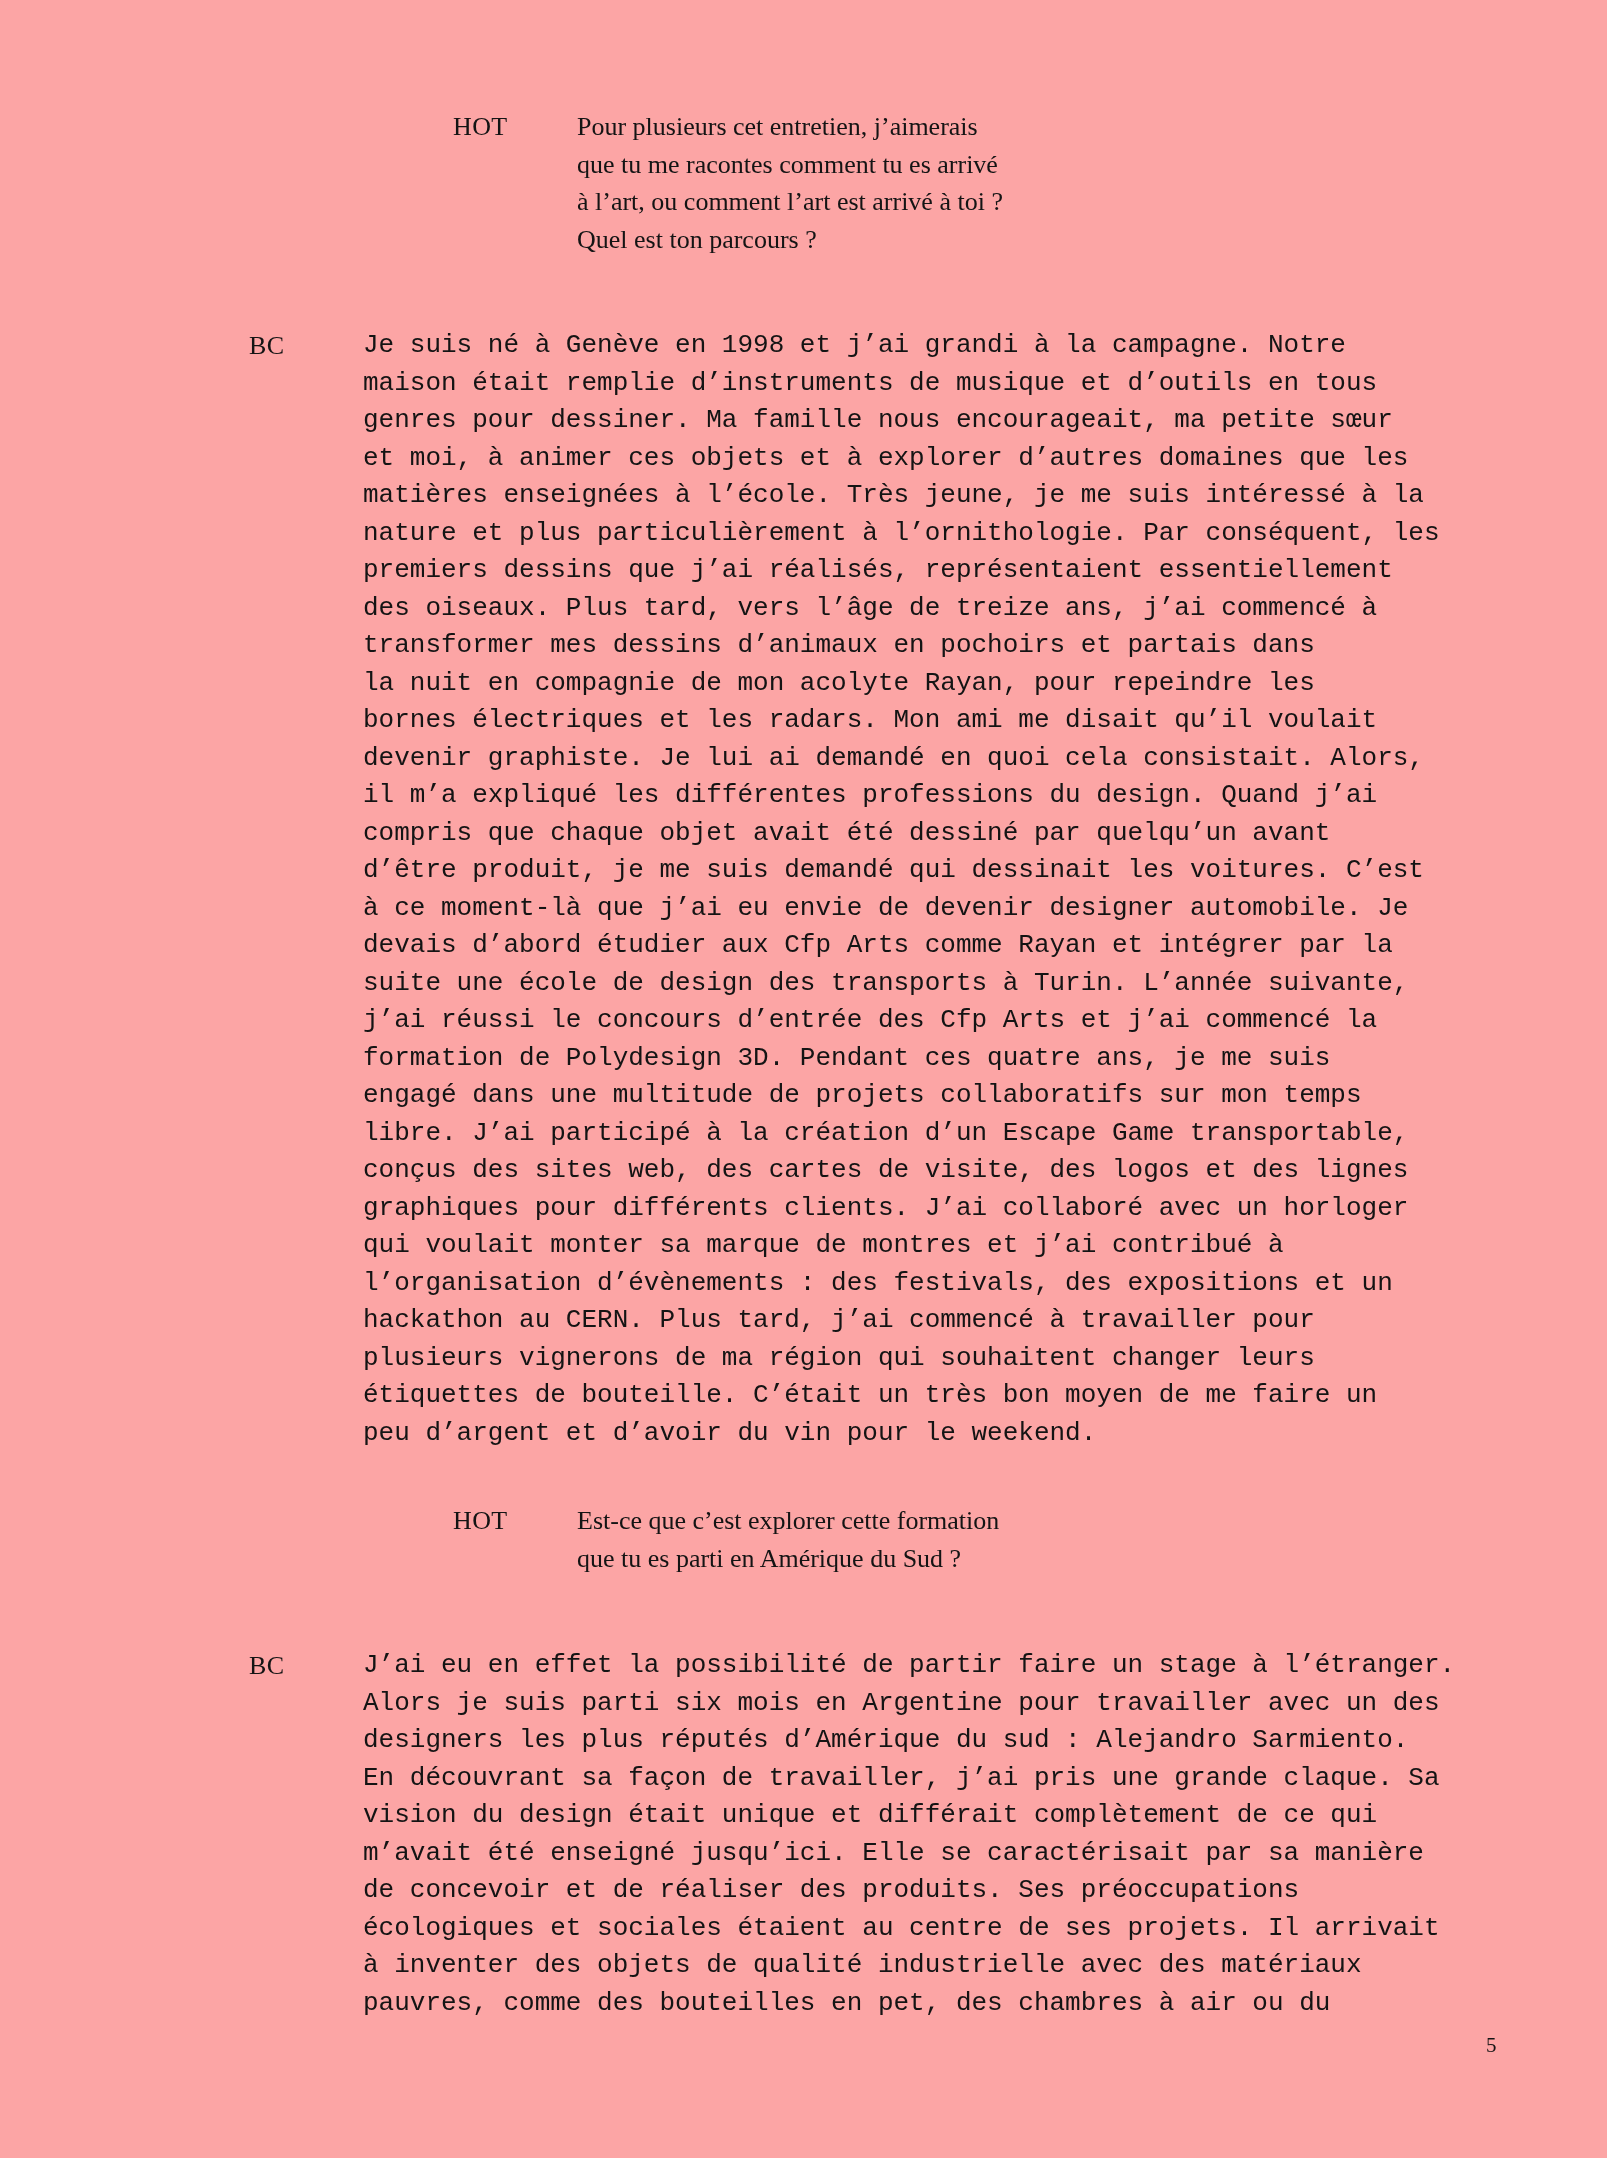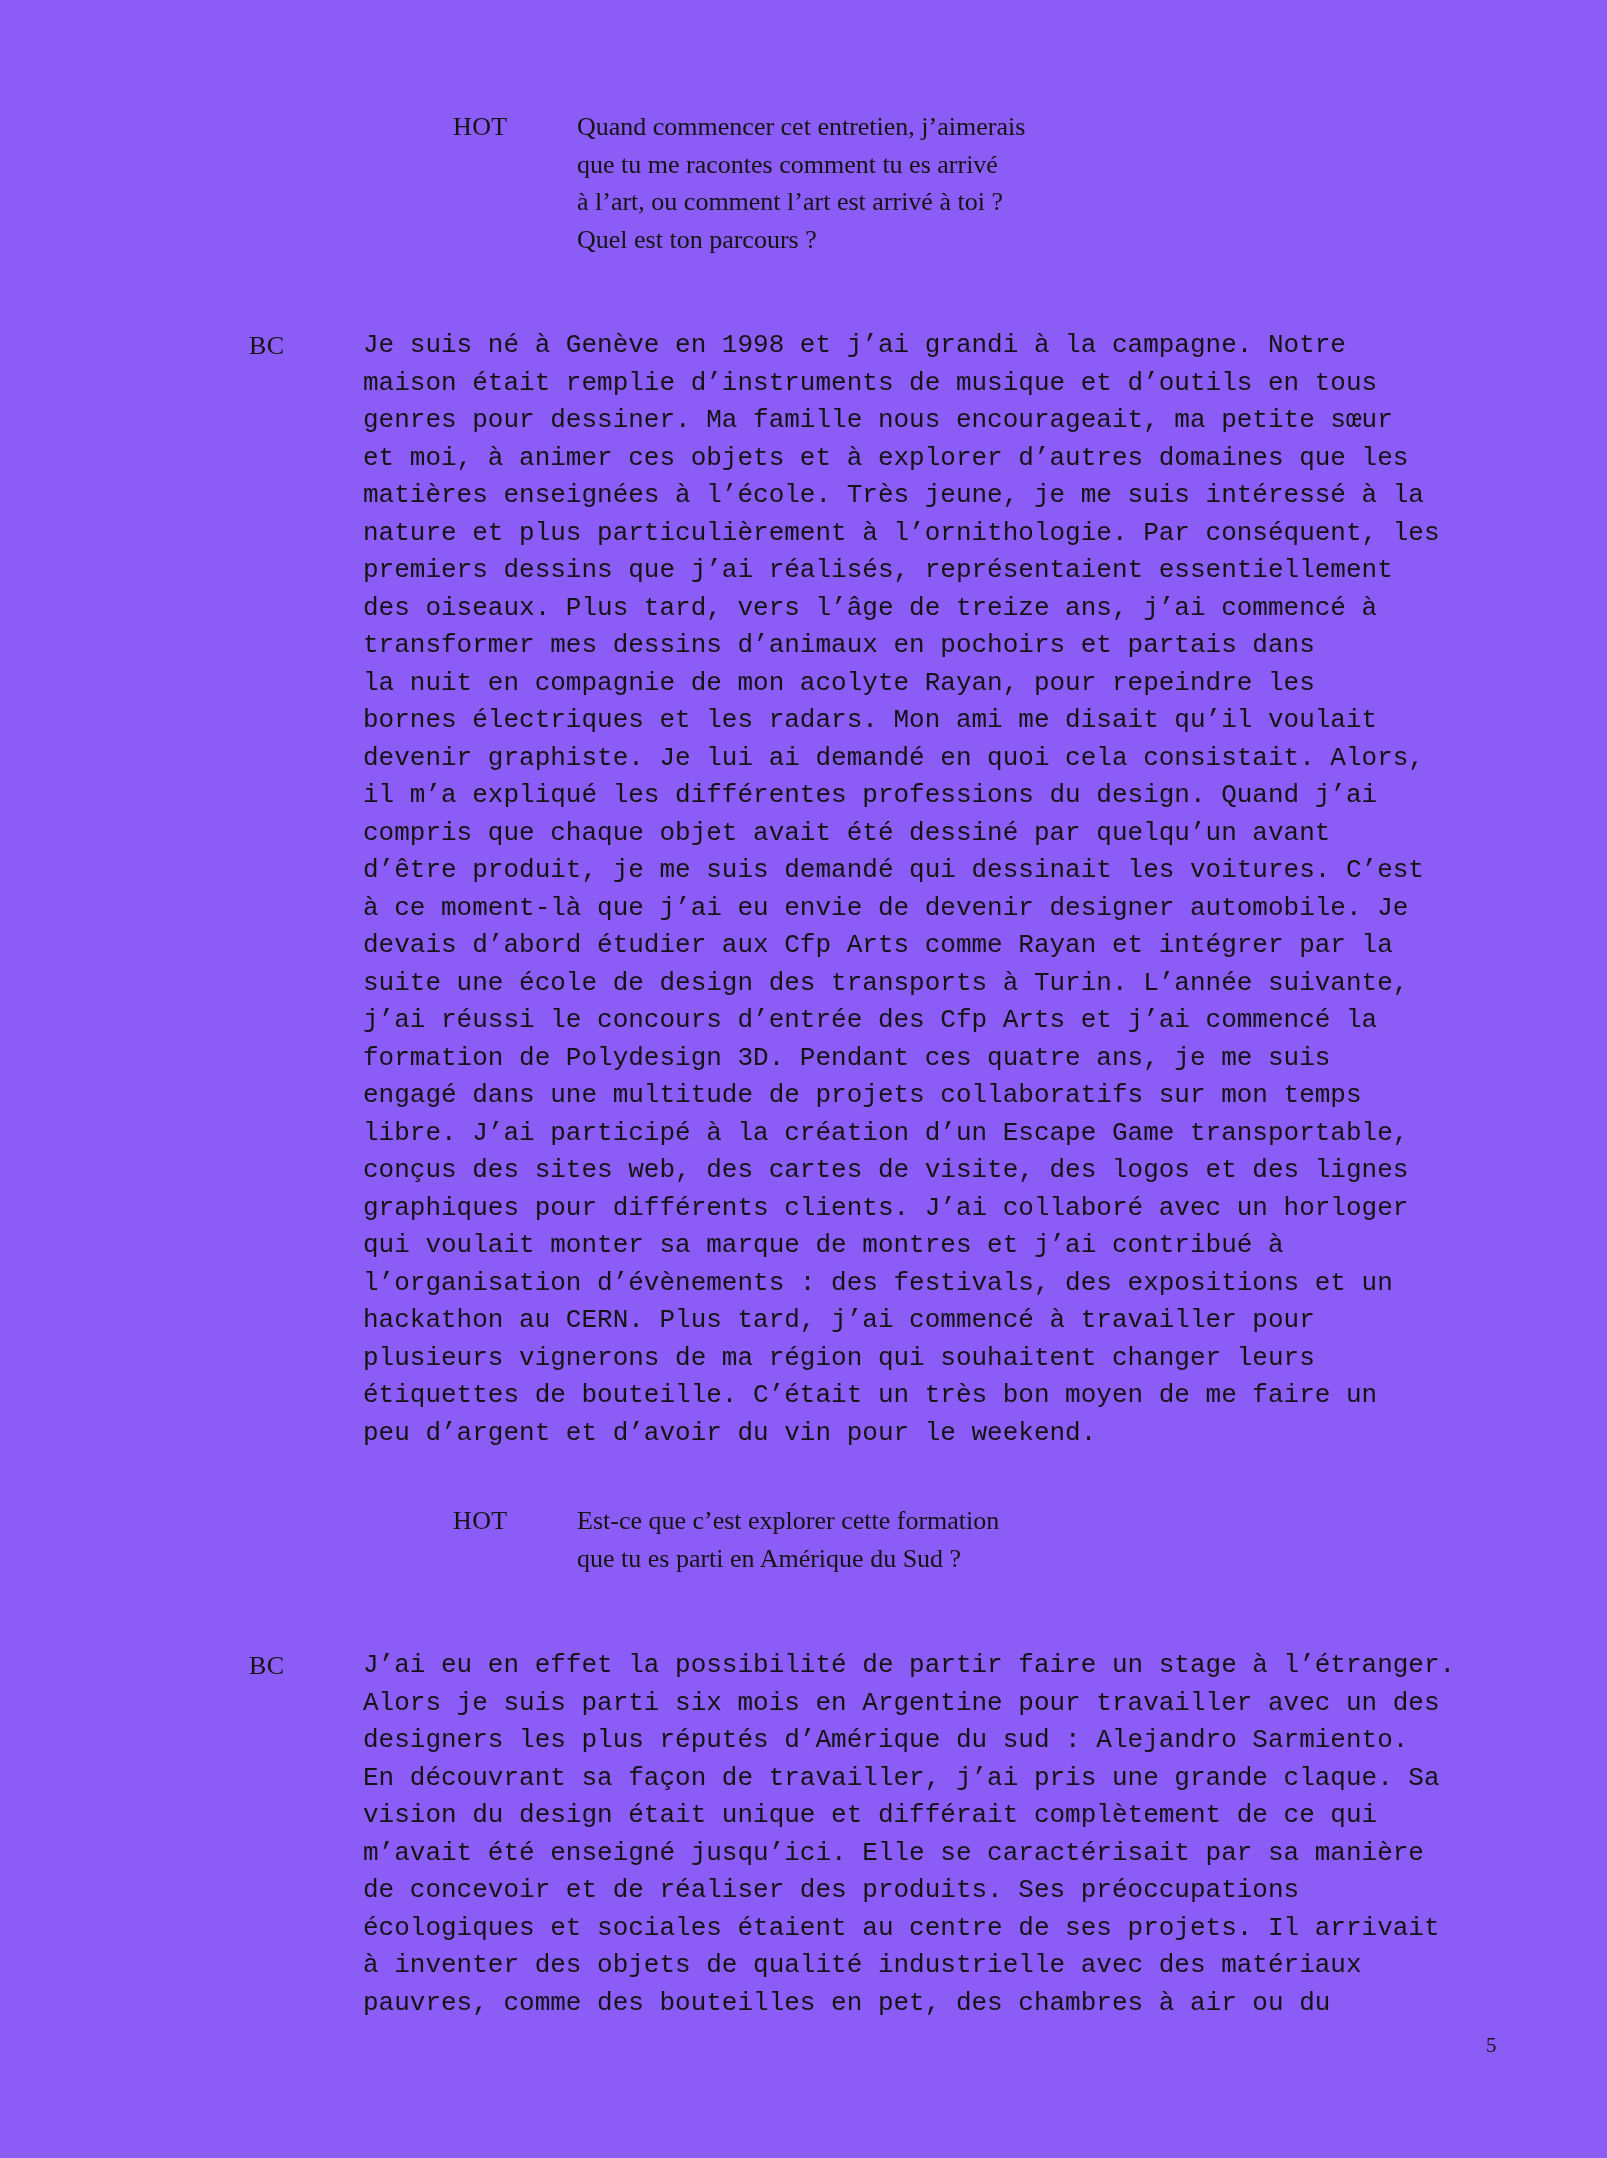--- a/index.html
+++ b/index.html
@@ -4,21 +4,21 @@
 <style>
   html, body {
     margin: 0;
     padding: 0;
     background: #ffffff;
   }
   .page {
     position: relative;
     width: 1607px;
     height: 2158px;
-    background: #8b5cf6;
+    background: #fca5a5;
     color: #141414;
     font-family: "Liberation Serif", "DejaVu Serif", serif;
     overflow: hidden;
   }
   .block {
     position: absolute;
     left: 0;
     right: 0;
     font-size: 26px;
     line-height: 37.5px;
@@ -51,21 +51,21 @@
     line-height: 26px;
   }
 </style>
 </head>
 <body>
 
 <div class="page">
 
   <div class="block block-1 q">
     <span class="speaker">HOT</span>
-    <div class="text">Quand commencer cet entretien, j’aimerais
+    <div class="text">Pour plusieurs cet entretien, j’aimerais
 que tu me racontes comment tu es arrivé
 à l’art, ou comment l’art est arrivé à toi ?
 Quel est ton parcours ?</div>
   </div>
 
   <div class="block block-2 a">
     <span class="speaker">BC</span>
     <div class="text">Je suis né à Genève en 1998 et j’ai grandi à la campagne. Notre
 maison était remplie d’instruments de musique et d’outils en tous
 genres pour dessiner. Ma famille nous encourageait, ma petite sœur

